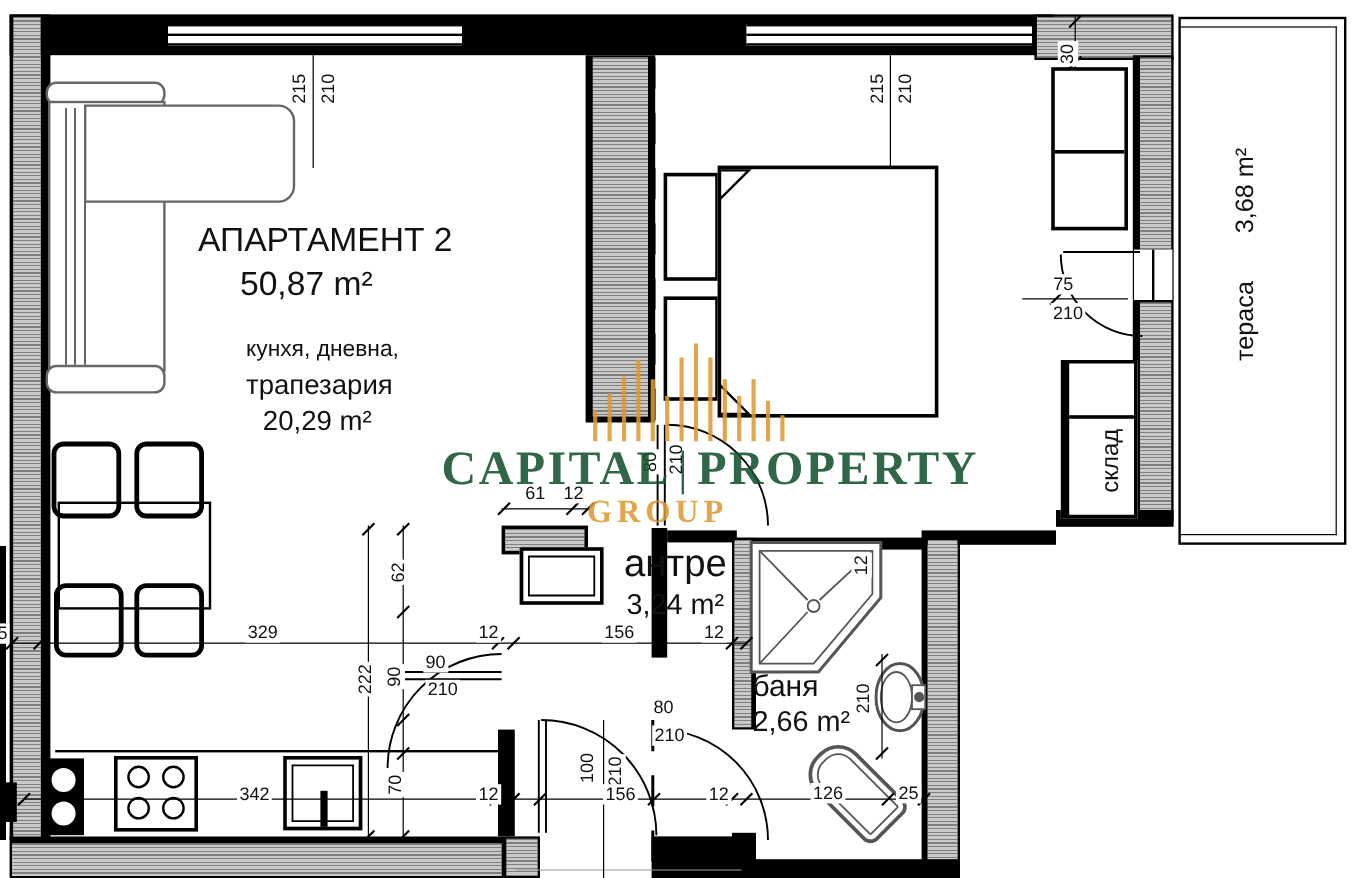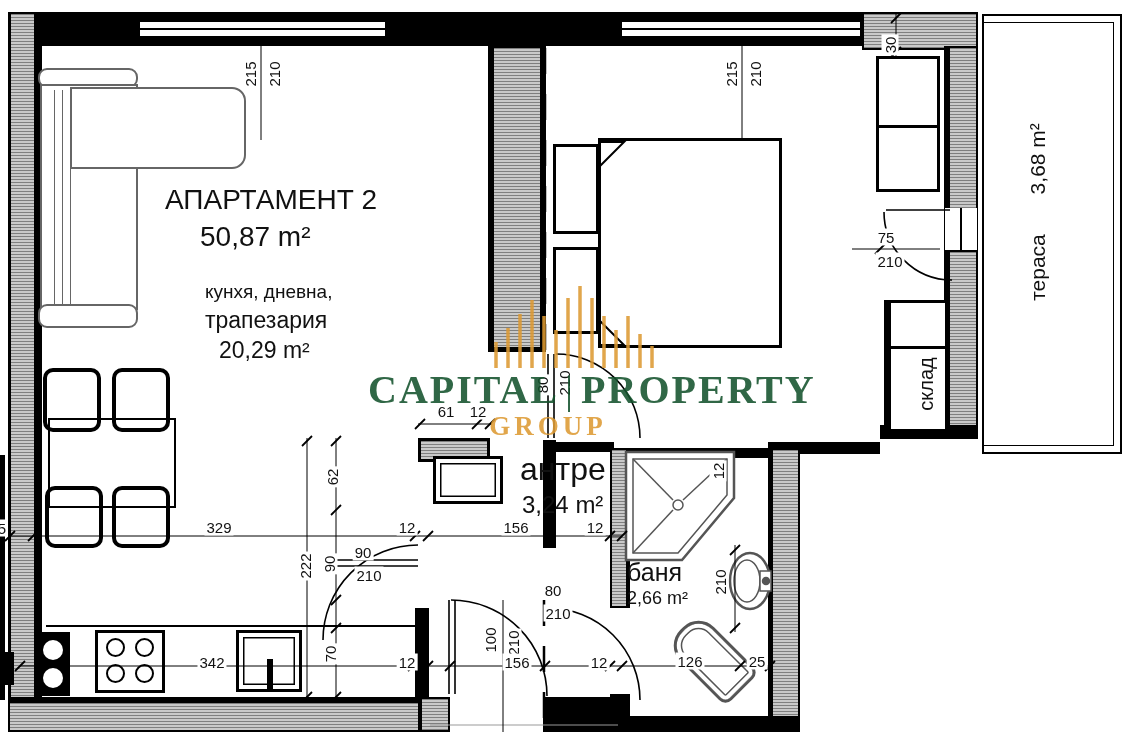--- a/index.html
+++ b/index.html
@@ -222,21 +222,21 @@
 
   <div class="lbl" style="left:205px;top:281px;font-size:19px;">кунхя, дневна,</div>
   <div class="lbl" style="left:205px;top:307px;font-size:23px;">трапезария</div>
   <div class="lbl" style="left:219px;top:337px;font-size:23px;">20,29 m²</div>
 
 
   <div class="lbl" style="left:520px;top:439px;font-size:32px;margin-top:12px;">антре</div>
   <div class="lbl" style="left:522px;top:491px;font-size:24px;">3,24 m²</div>
 
   <div class="lbl" style="left:627px;top:558px;font-size:25px;">баня</div>
-  <div class="lbl" style="left:627px;top:588px;font-size:18px;">2,66 m²</div>
+  <div class="lbl" style="left:627px;top:588px;font-size:24px;">2,66 m²</div>
 
   <div class="lbl" style="left:1038px;top:212px;font-size:21px;transform:translate(-50%,-50%) rotate(-90deg);">
     <span>тераса</span>
     <span style="margin-left:34px;">3,68 m²</span>
   </div>
 
   <div class="lbl" style="left:926px;top:384px;font-size:20px;transform:translate(-50%,-50%) rotate(-90deg);">склад</div>
 
   <div id="watermark">
     <svg width="170" height="82" style="display:block;margin:0 auto 2px 124px;">

